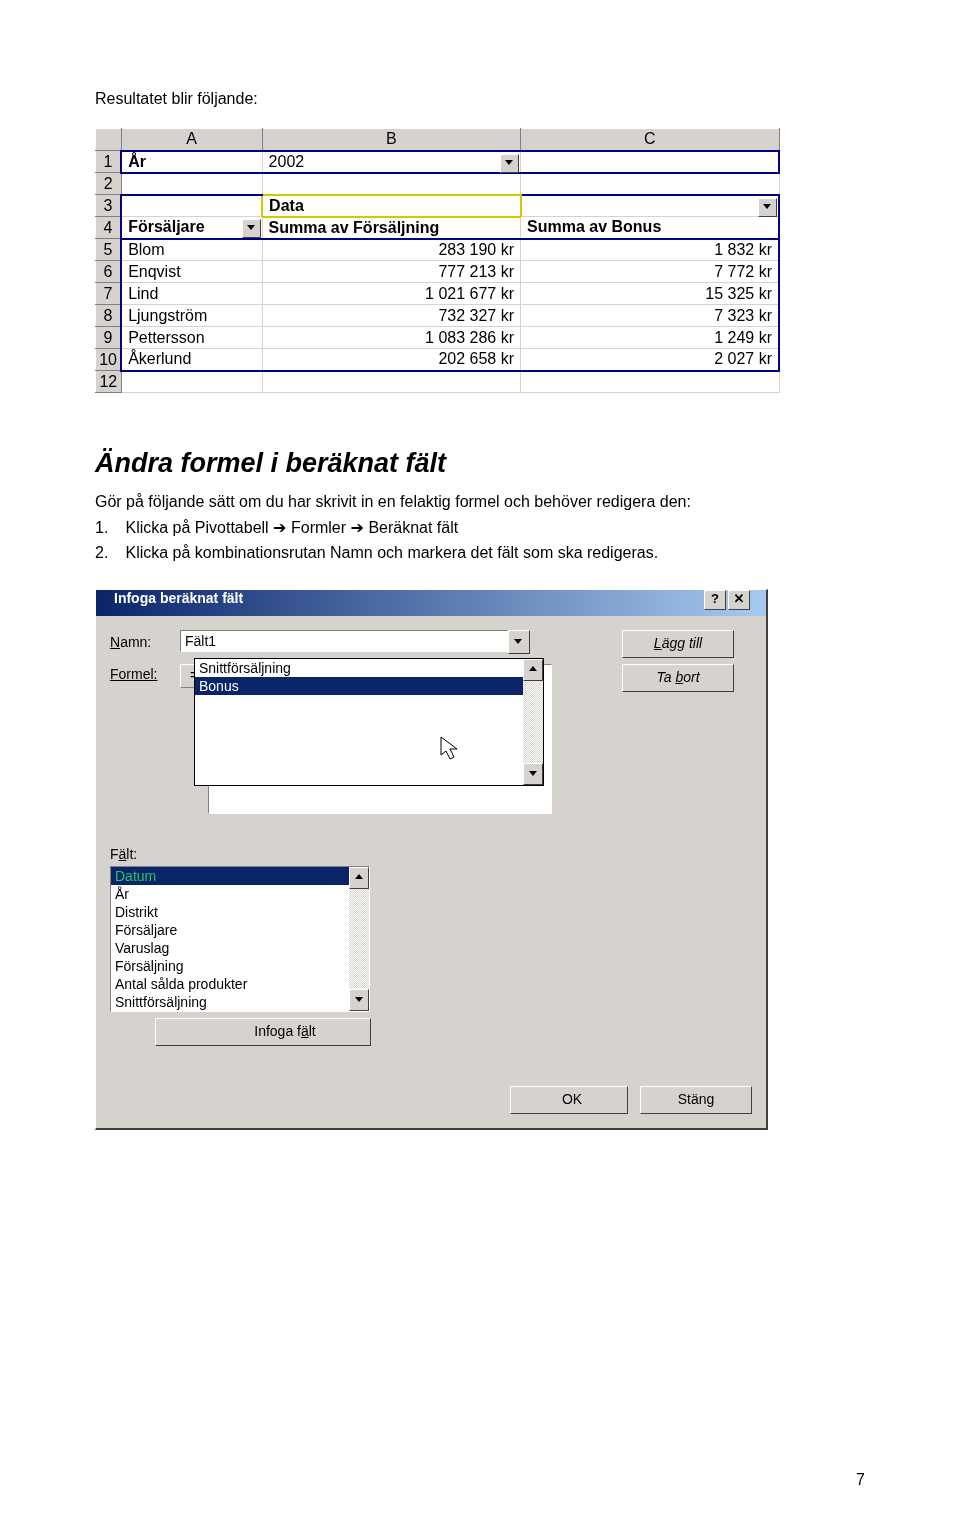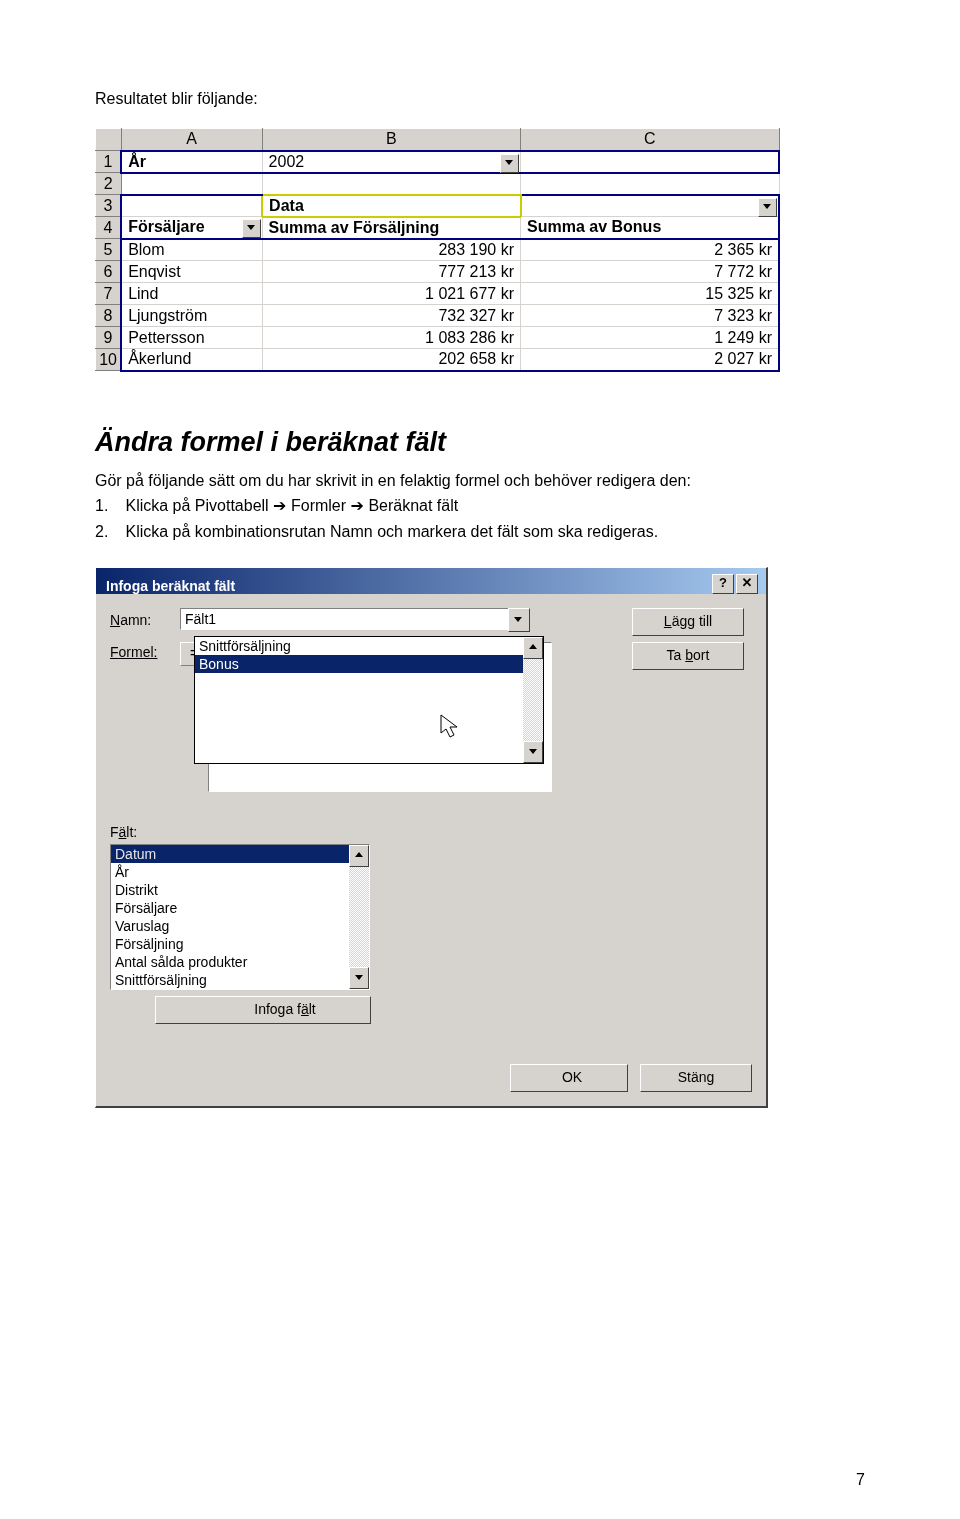--- a/index.html
+++ b/index.html
@@ -133,22 +133,22 @@
     border-bottom: 2px solid #404040;
     margin-top: 25px;
     font-family: Tahoma, Arial, sans-serif;
     font-size: 14px;
     color: #000;
   }
   .titlebar {
     height: 26px;
     background: linear-gradient(to right,#0a246a,#a6caf0);
     display: flex;
-    align-items: flex-end;
-    padding: 0 8px;
+    align-items: flex-start;
+    padding: 0 16px;
   }
   .titlebar-text {
     color: #fff;
     font-weight: bold;
     font-size: 14px;
     flex: 1;
     padding-left: 2px;
   }
   .title-btn {
     width: 20px;
@@ -223,21 +223,22 @@
     border-left:1px solid #fff;
     border-right:1px solid #404040;
     border-bottom:1px solid #404040;
     text-align:center;
     line-height:24px;
     font-size:14px;
   }
   .btn-right {
     width:110px;
     position:absolute;
-    right:8px;
+    right:18px;
+    font-style:italic;
   }
   .listbox {
     background:#fff;
     border-top:1px solid #808080;
     border-left:1px solid #808080;
     border-right:1px solid #fff;
     border-bottom:1px solid #fff;
     width:260px;
     display:flex;
     flex-direction:column;
@@ -249,21 +250,21 @@
   .list-items{
     flex:1;
   }
   .list-item{
     padding:0 4px;
     height:18px;
     line-height:18px;
   }
   .list-item.sel{
     background:#0a246a;
-    color:#e5e5e5;
+    color:#22c55e;
   }
   .scrollbar{
     width:20px;
     background:#d6d3ce;
     display:flex;
     flex-direction:column;
   }
   .sb-btn{
     height:20px;
     background:#d6d3ce;
@@ -372,21 +373,21 @@
       <span class="dropdown-btn"></span>
     </td>
     <td class="cell bold navy-bottom">Summa av Försäljning</td>
     <td class="cell bold navy-right navy-bottom">Summa av Bonus</td>
   </tr>
 
   <tr>
     <td class="rowhdr">5</td>
     <td class="cell navy-left">Blom</td>
     <td class="cell right">283 190 kr</td>
-    <td class="cell right navy-right">2 365 kr</td>
+    <td class="cell right navy-right">1 832 kr</td>
   </tr>
   <tr>
     <td class="rowhdr">6</td>
     <td class="cell navy-left">Enqvist</td>
     <td class="cell right">777 213 kr</td>
     <td class="cell right navy-right">7 772 kr</td>
   </tr>
   <tr>
     <td class="rowhdr">7</td>
     <td class="cell navy-left">Lind</td>
@@ -403,20 +404,26 @@
     <td class="rowhdr">9</td>
     <td class="cell navy-left">Pettersson</td>
     <td class="cell right">1 083 286 kr</td>
     <td class="cell right navy-right">1 249 kr</td>
   </tr>
   <tr>
     <td class="rowhdr">10</td>
     <td class="cell navy-left navy-bottom">Åkerlund</td>
     <td class="cell right navy-bottom">202 658 kr</td>
     <td class="cell right navy-right navy-bottom">2 027 kr</td>
+  </tr>
+  <tr>
+    <td class="rowhdr">12</td>
+    <td class="cell"></td>
+    <td class="cell"></td>
+    <td class="cell"></td>
   </tr>
 </tbody>
   </table>
 
 <div class="heading2">Ändra formel i beräknat fält</div>
 
 <div class="body-para">Gör på följande sätt om du har skrivit in en felaktig formel och behöver redigera den:</div>
 <div class="body-para" style="padding-left:30px;">
   <span class="num" style="margin-left:-30px;">1.</span>
   <span>Klicka på Pivottabell </span>

